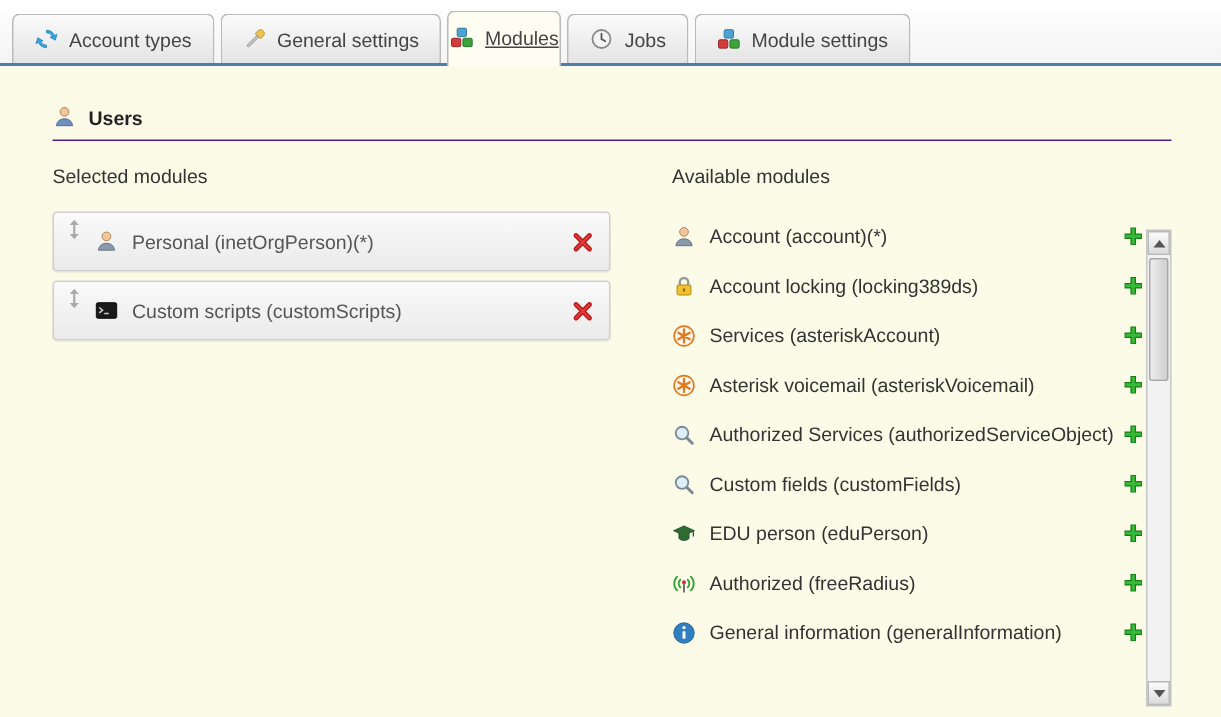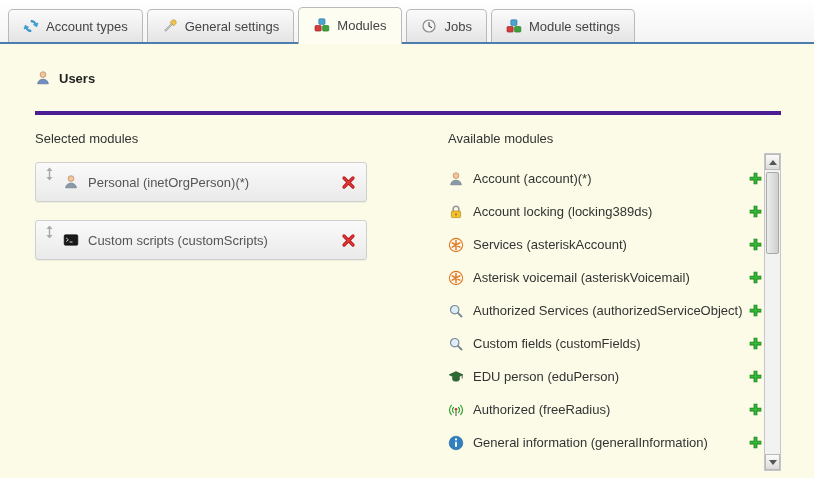--- a/index.html
+++ b/index.html
@@ -23,51 +23,51 @@
   .tab {
     display:flex; align-items:center; gap:7px;
     padding:8px 14px;
     border:1px solid #b9b9b9; border-bottom:none;
     border-radius:5px 5px 0 0;
     background:linear-gradient(#fbfbfb,#e4e4e4);
     color:#444; cursor:pointer; white-space:nowrap;
   }
   .tab.active {
     background:#fdfdf2;
-    padding:9px 15px 11px;
+    padding:9px 1px 11px;
     margin-bottom:-2px;
-    position:relative; z-index:2;
+    position:relative; z-index:2;text-decoration:underline;
   }
   .ticon { display:inline-flex; width:16px; height:16px; }
 
   
   .section-wrap {
     margin:26px 33px 0 35px;
-    border-bottom:4px solid #4c1d95;
-    padding-bottom:25px;
+    border-bottom:1px solid #4c1d95;
+    padding-bottom:7px;
   }
   .section-head {
     display:flex; align-items:center; gap:8px;
     font-weight:bold; color:#222;
   }
 
   
   .columns { display:flex; margin:16px 0 0 35px;gap:40px; }
   .col-left  { width:373px; flex:0 0 373px; }
   .col-right { flex:1; padding-right:51px; }
   .col-heading { color:#333; margin-bottom:16px; }
 
   
   .sel-row {
-    width:332px; height:40px;
+    width:372px; height:40px;
     display:flex; align-items:center;
     background:linear-gradient(#fafafa,#eaeaea);
     border:1px solid #cfcfcf; border-radius:3px;
     box-shadow:0 1px 1px rgba(0,0,0,.06);
-    padding:0 10px 0 6px; margin-bottom:18px;justify-content:center;
+    padding:0 10px 0 6px; margin-bottom:6px;justify-content:center;
   }
   .handle { display:inline-flex; margin:0 8px 0 2px; cursor:grab; align-self:flex-start; margin-top:4px; }
   .sel-icon, .av-icon { display:inline-flex; width:16px; height:16px; flex:0 0 16px; }
   .sel-label { flex:1; margin-left:9px; color:#555; }
   .remove-btn, .add-btn {
     display:inline-flex; cursor:pointer; border:none; background:none; padding:0;
   }
 
   
   .av-row { display:flex; align-items:center; height:33px; }

